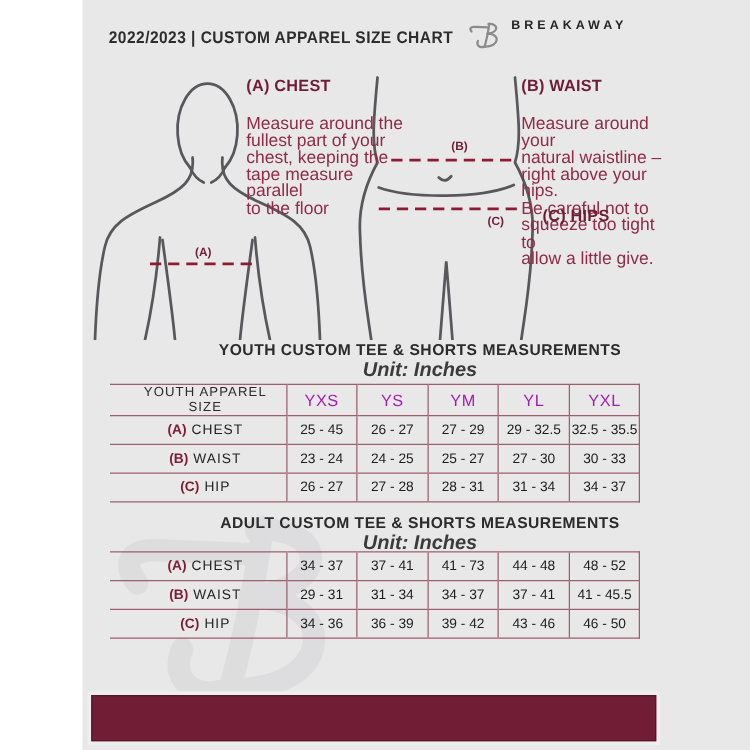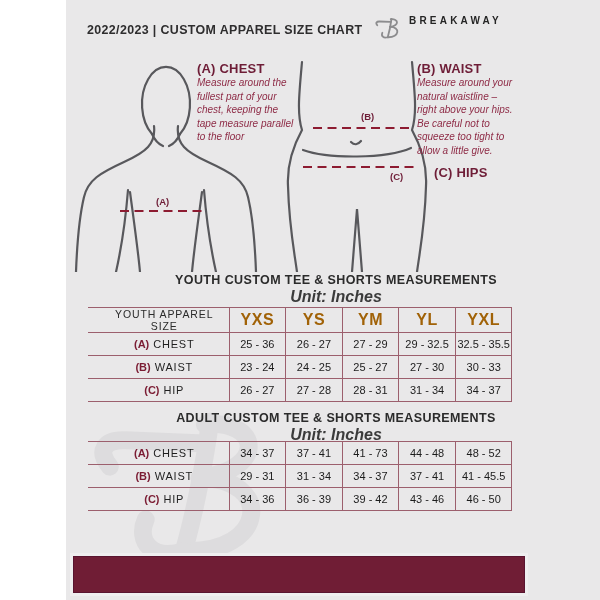--- a/index.html
+++ b/index.html
@@ -17,21 +17,21 @@
   
   .header-title{position:absolute;left:21px;top:22px;font-weight:700;font-size:13.5px;
       letter-spacing:.4px;color:#2e2d2e;white-space:nowrap;transform:scaleX(.92);
       transform-origin:left center}
   .logo{position:absolute;left:309px;top:15px;display:flex;align-items:flex-start;gap:7px}
   .brand{font-weight:700;font-size:10px;letter-spacing:3.2px;color:#252525}
 
   
   .guide{position:absolute;z-index:1}
   .guide-heading{font-weight:800;font-size:13px;color:var(--heading-maroon);letter-spacing:.2px}
-  .guide-body{margin-top:0;font-style:italic;font-weight:500;font-size:10px;
+  .guide-body{margin-top:16px;font-weight:500;font-size:14px;
       line-height:13.5px;color:var(--body-maroon);white-space:pre-line}
   .g-chest{left:131px;top:61px;width:126px}
   .g-waist{left:351px;top:61px;width:118px}
   .g-hips{left:368px;top:165px;width:120px}
 
   
   .figures{position:absolute;left:0;top:50px;z-index:0}
   .fig{fill:none;stroke:var(--figure-gray);stroke-width:2.2;stroke-linecap:round}
   .dash{fill:none;stroke:var(--dash-maroon);stroke-width:2.2;stroke-dasharray:9 5.5}
   .fig-label{fill:var(--heading-maroon);font:700 9.5px "Liberation Sans",sans-serif}
@@ -46,21 +46,21 @@
 
   
   table{position:absolute;left:22px;width:424px;border-collapse:collapse;
       table-layout:fixed;z-index:1;background:transparent}
   .tbl-youth{top:307px}.tbl-adult{top:441px}
   td{height:23px;border-top:1.5px solid var(--table-line);
      border-bottom:1.5px solid var(--table-line);border-left:1.5px solid var(--table-line);
      text-align:center;font-size:11px;color:#1c1c1c;padding:0}
   td:first-child{border-left:none;text-align:center;padding-left:12px}
   td:last-child{border-right:1.5px solid var(--table-line)}
-  td.size-head{font-weight:700;font-size:16px;color:#a16207;letter-spacing:.5px}
+  td.size-head{font-weight:400;font-size:13px;color:#a21caf;letter-spacing:.5px}
   td.axis-head{font-size:10.5px;letter-spacing:.9px;color:#2a2a2a}
   .pfx{font-weight:800;color:#7b1c33;margin-right:4px}
   .lbl{letter-spacing:.8px;font-size:11px;color:#1f1f1f}
 
   
   .watermark{position:absolute;left:28px;top:398px;z-index:0;opacity:.6}
   .footer-bar{position:absolute;left:7px;top:556px;width:452px;height:37px;
       background:var(--accent-maroon);box-shadow:0 0 0 3px #efeeef;z-index:2;
       border:1px solid #591430}
 </style>
@@ -162,21 +162,21 @@
         <tr>
       <td class="axis-head">YOUTH APPAREL SIZE</td>
       <td class="size-head">YXS</td>
       <td class="size-head">YS</td>
       <td class="size-head">YM</td>
       <td class="size-head">YL</td>
       <td class="size-head">YXL</td>
     </tr>
     <tr>
       <td><span class="pfx">(A)</span><span class="lbl">CHEST</span></td>
-      <td>25 - 36</td>
+      <td>25 - 45</td>
       <td>26 - 27</td>
       <td>27 - 29</td>
       <td>29 - 32.5</td>
       <td>32.5 - 35.5</td>
     </tr>
     <tr>
       <td><span class="pfx">(B)</span><span class="lbl">WAIST</span></td>
       <td>23 - 24</td>
       <td>24 - 25</td>
       <td>25 - 27</td>

